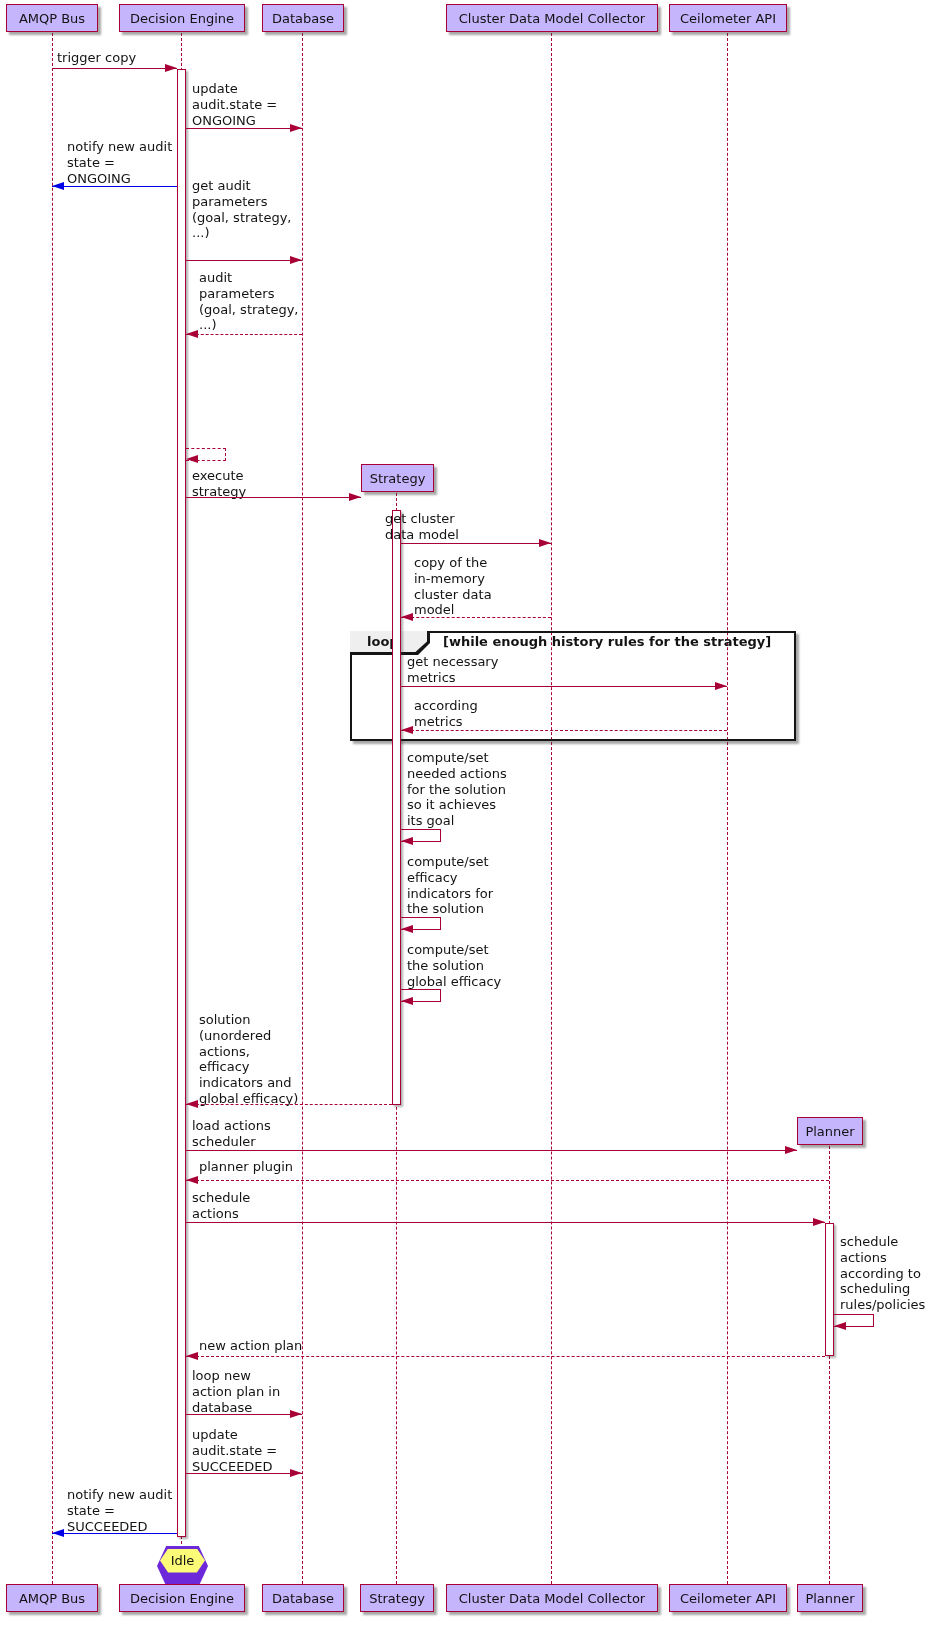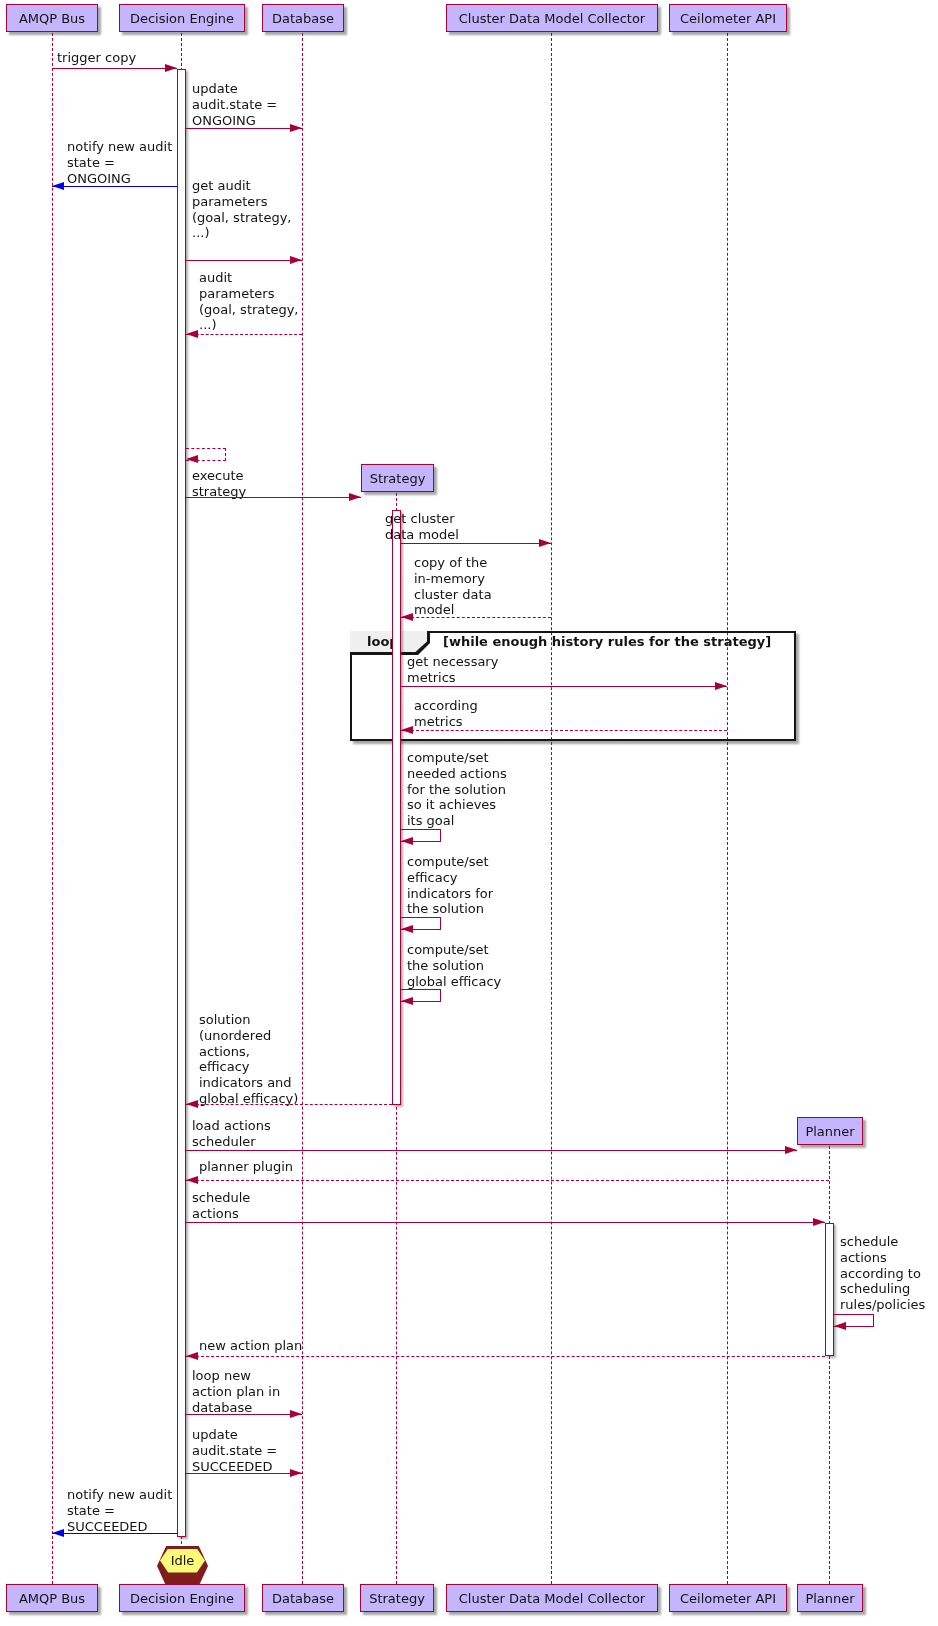--- a/index.html
+++ b/index.html
@@ -22,21 +22,21 @@
   .selfloop{position:absolute;width:40px;height:13px;border:1.6px solid #A80036;border-left:none;box-sizing:border-box}
   .selfloop.ret{border-style:dashed;border-width:1.2px;border-left:none}
   .loop-frame{position:absolute;left:350px;top:631px;width:446px;height:110px;
     border:2.4px solid #151515;box-shadow:3px 3px 2px rgba(60,60,60,.45);box-sizing:border-box}
   .loop-tab{position:absolute;left:350px;top:631px;width:80px;height:24px;background:#151515;
     clip-path:polygon(0 0,100% 0,100% 50%,85% 100%,0 100%)}
   .loop-tab-fill{position:absolute;left:0;top:0;width:77px;height:21px;background:#EFEFEF;
     clip-path:polygon(0 0,100% 0,100% 50%,85% 100%,0 100%)}
   .loop-kw{position:absolute;left:367px;top:634px;font-weight:bold}
   .loop-cond{position:absolute;left:443px;top:634px;font-weight:bold}
-  .hex{position:absolute;left:157px;top:1546px;width:51px;height:40px;background:#7f1d1d;
+  .hex{position:absolute;left:157px;top:1546px;width:51px;height:40px;background:#6d28d9;
     clip-path:polygon(18% 0,82% 0,100% 50%,82% 100%,18% 100%,0 50%);
     filter:drop-shadow(2px 2px 1px rgba(60,60,60,.5))}
   .hex-in{position:absolute;left:3px;top:2.5px;width:45px;height:24px;background:#FBFB77;
     clip-path:polygon(18% 0,82% 0,100% 50%,82% 100%,18% 100%,0 50%);
     display:flex;align-items:center;justify-content:center}
 </style>
 </head>
 <body>
 
 <div id="diagram">

